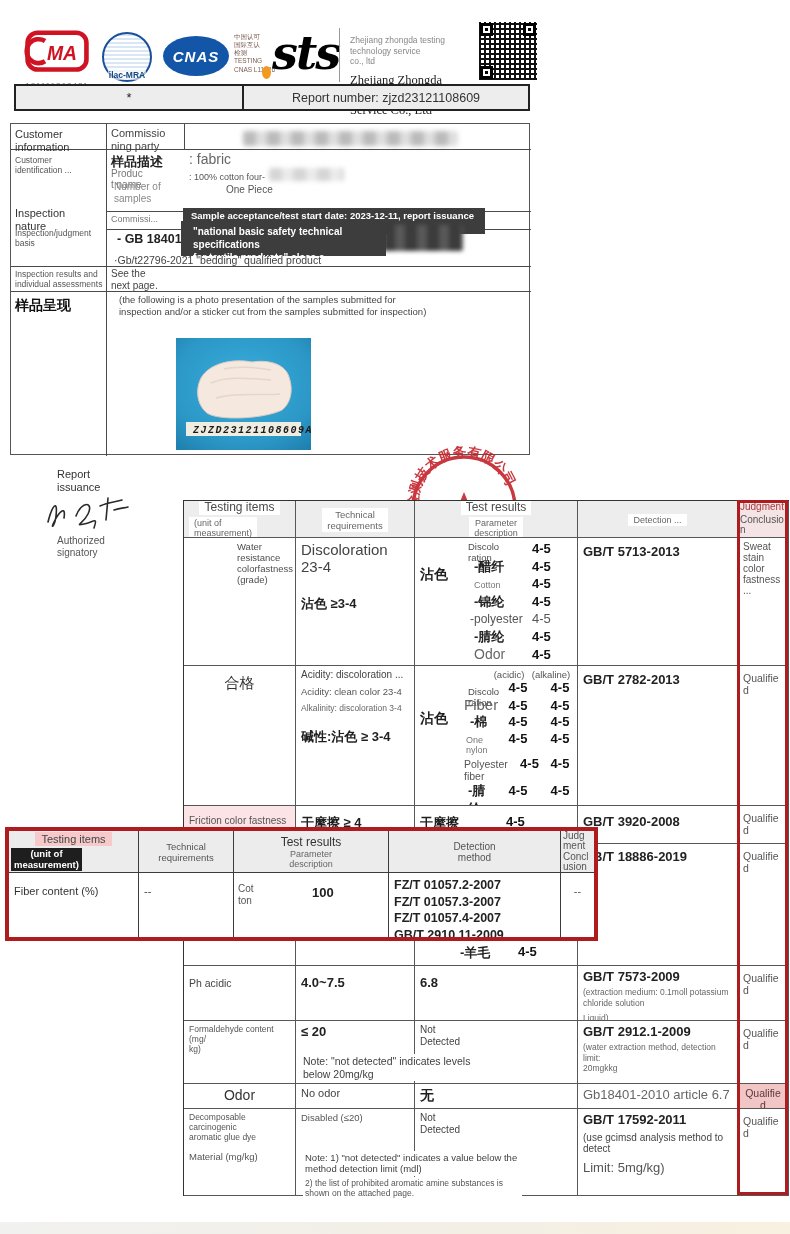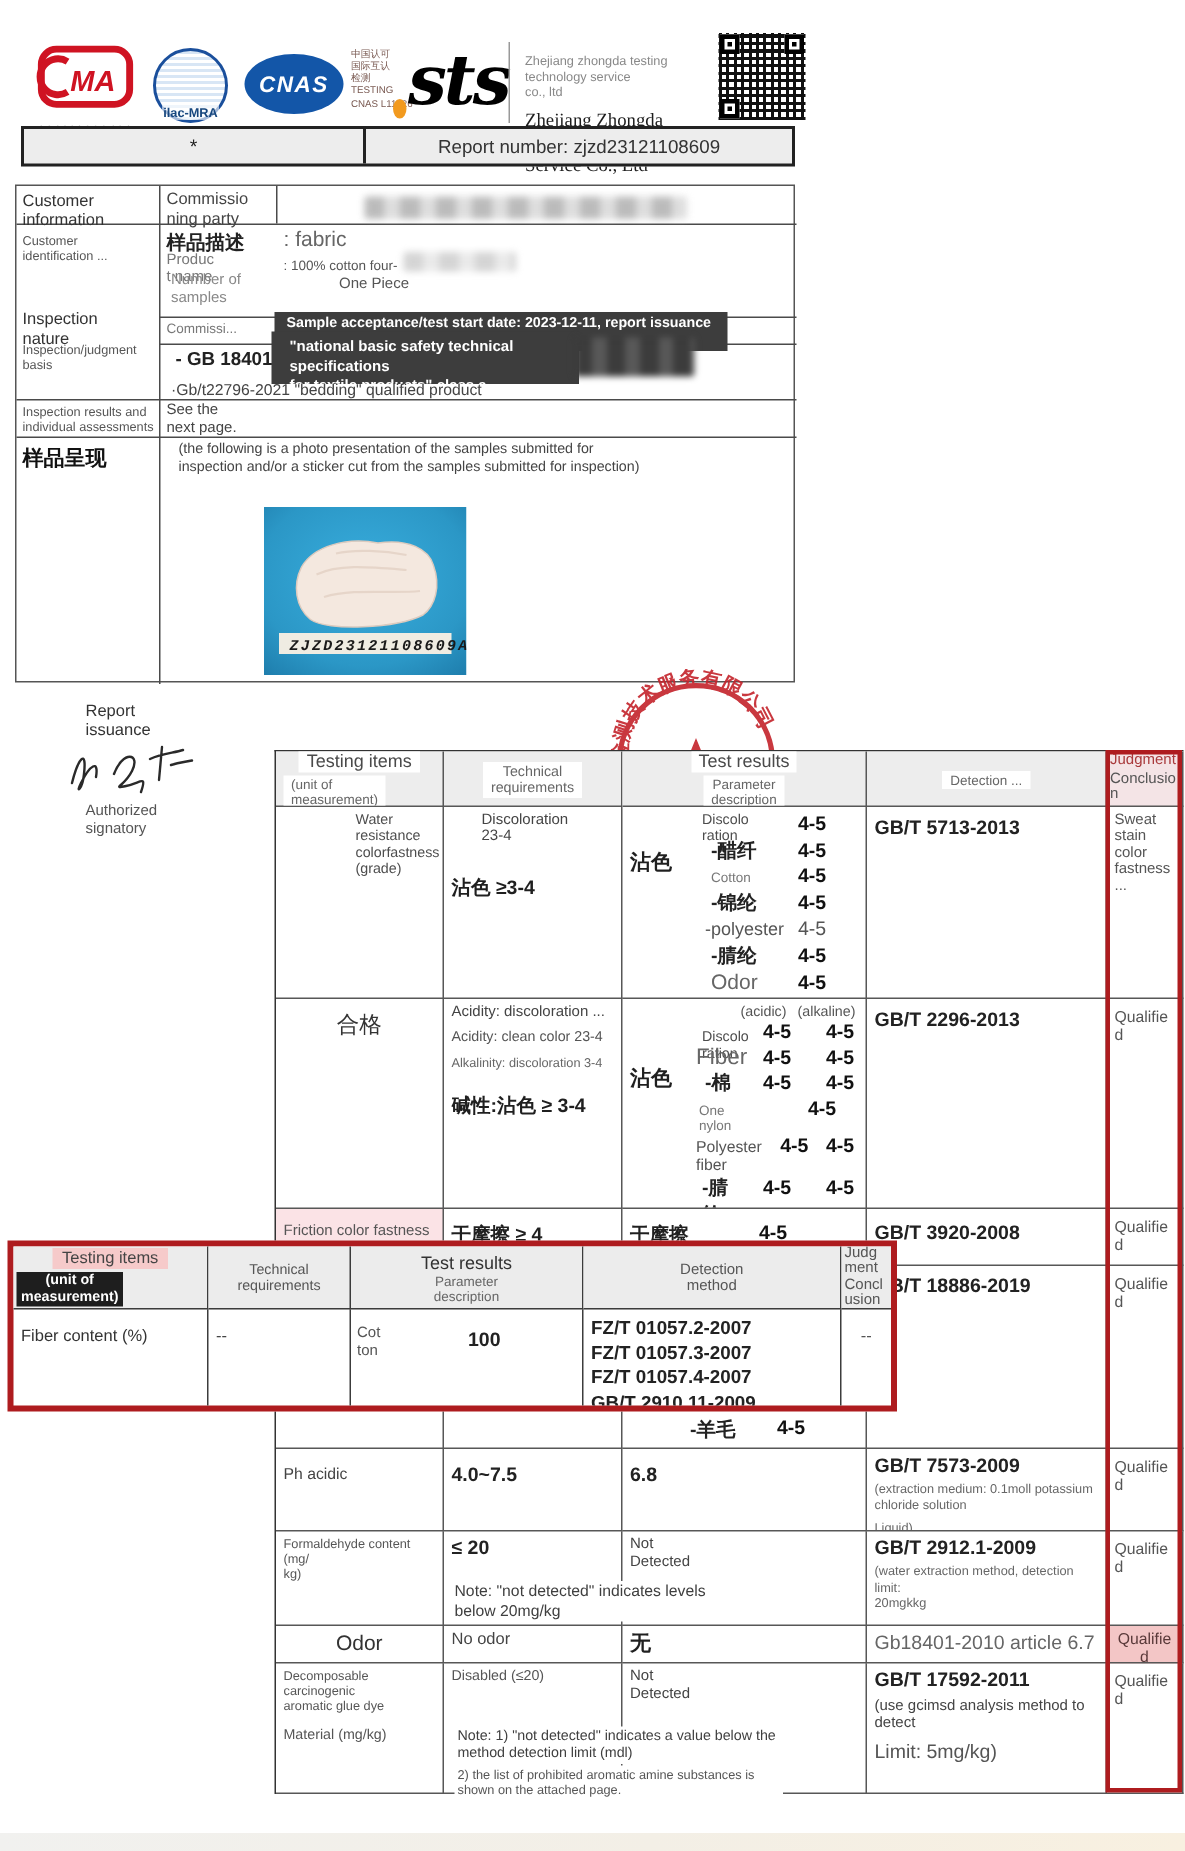--- a/index.html
+++ b/index.html
@@ -47,21 +47,21 @@
           border-top:1px solid #333;border-left:1px solid #333;box-sizing:content-box;}
   .cell{border-right:1px solid #575757;border-bottom:1px solid #575757;box-sizing:border-box;position:relative;padding:3px 5px;overflow:hidden;}
   .hdr{background:#ededed;display:flex;flex-direction:column;align-items:center;justify-content:center;text-align:center;}
   .chip{background:#fff;padding:1px 5px;}
   .h-main{font-size:12px;color:#4a4a4a;}
   .h-sub{font-size:9px;color:#666;margin-top:2px;}
   .judg-hdr{background:#f4e4e6;align-items:flex-start;text-align:left;padding:2px 2px;}
   .judg-red{color:#a93a3c;font-size:10px;line-height:1.05;word-break:break-all;}
   .judg-gray{color:#555;font-size:10px;line-height:1.05;word-break:break-all;margin-top:2px;}
   .item-sm{font-size:9.5px;color:#4d4d4d;margin-left:48px;}
-  .req-sm{font-size:10px;color:#444;margin-left:20px;}
+  .req-sm{font-size:15px;color:#444;}
   .cjk-b{font-size:13px;font-weight:bold;color:#1f1f1f;}
   .code{font-size:13px;font-weight:bold;color:#222;}
   .code-note{font-size:8.5px;color:#666;line-height:1.25;margin-top:3px;}
   .qual{font-size:10.5px;color:#555;line-height:1.15;word-break:break-all;padding-top:3px;}
   .res-wrap{display:flex;}
   .res-left{width:42px;flex:none;}
   .res-rows{flex:1;}
   .res-row{display:flex;align-items:baseline;min-height:17px;}
   .res-fiber{width:70px;flex:none;padding-left:12px;box-sizing:border-box;}
   .res-val{width:38px;flex:none;font-weight:bold;font-size:13px;color:#111;}
@@ -331,41 +331,41 @@
           <div class="res-row" style="min-height:16px;">
               <span class="res-fiber f-big" style="width:35px;padding-left:2px;font-size:15px;">Fiber</span>
               <span class="v2">4-5</span>
               <span class="v2">4-5</span>
             </div>
           <div class="res-row" style="min-height:16px;">
               <span class="res-fiber f-cjk" style="width:35px;padding-left:8px;">-棉</span>
               <span class="v2">4-5</span>
               <span class="v2">4-5</span>
             </div>
-          <div class="res-row" style="min-height:16px;gap:30px;">
+          <div class="res-row" style="min-height:16px;">
               <span class="res-fiber f-lat" style="width:35px;padding-left:4px;line-height:1.1;">One nylon</span>
               <span class="v2">4-5</span>
               <span class="v2">4-5</span>
             </div>
           <div class="res-row" style="min-height:16px;">
               <span class="res-fiber f-lat2" style="width:58px;padding-left:2px;font-size:10.5px;">Polyester fiber</span>
               <span class="v2" style="width:19px;">4-5</span>
               <span class="v2">4-5</span>
             </div>
           <div class="res-row" style="min-height:16px;">
               <span class="res-fiber f-cjk" style="width:35px;padding-left:6px;">-腈纶</span>
               <span class="v2">4-5</span>
               <span class="v2">4-5</span>
             </div>
 
         </div>
       </div>
     </div>
     <div class="cell">
-      <div class="code" style="padding-top:3px;">GB/T 2296-2013</div>
+      <div class="code" style="padding-top:3px;">GB/T 2782-2013</div>
     </div>
     <div class="cell">
       <div class="qual">Qualified</div>
     </div>
 
     <div class="cell" style="background:#fbe3e6;">
       <div style="font-size:10px;color:#555;padding-top:6px;">Friction color fastness ...</div>
     </div>
     <div class="cell">
       <div class="cjk-b" style="padding-top:5px;">干摩擦 ≥ 4</div>

